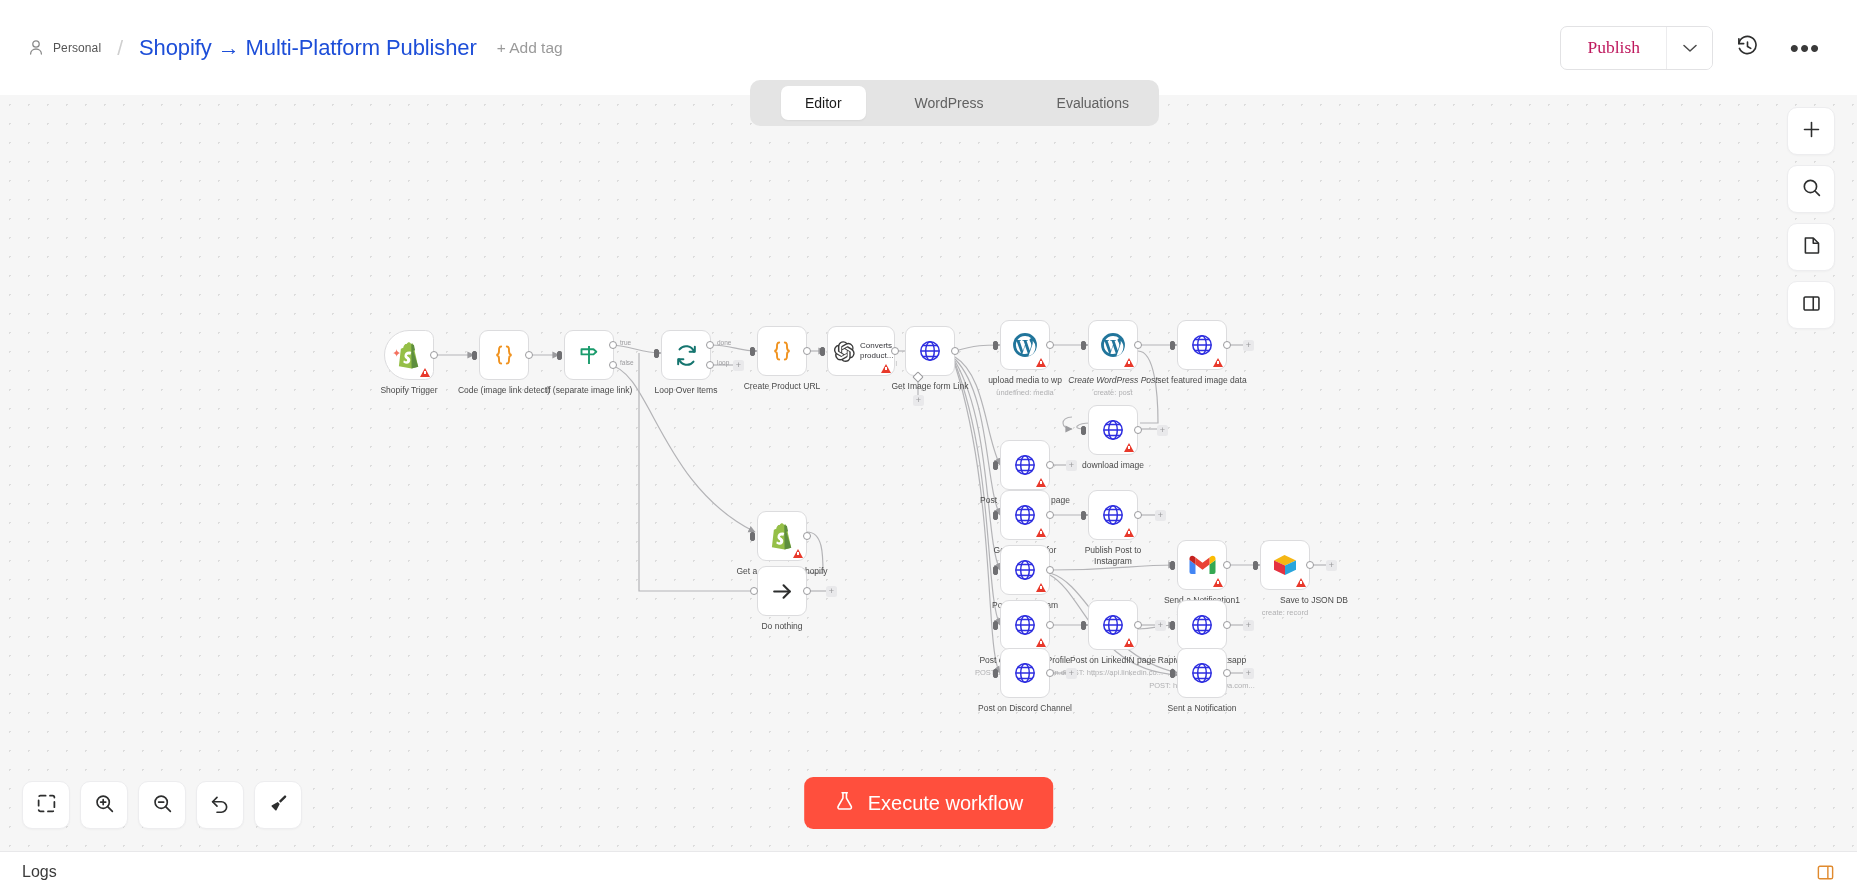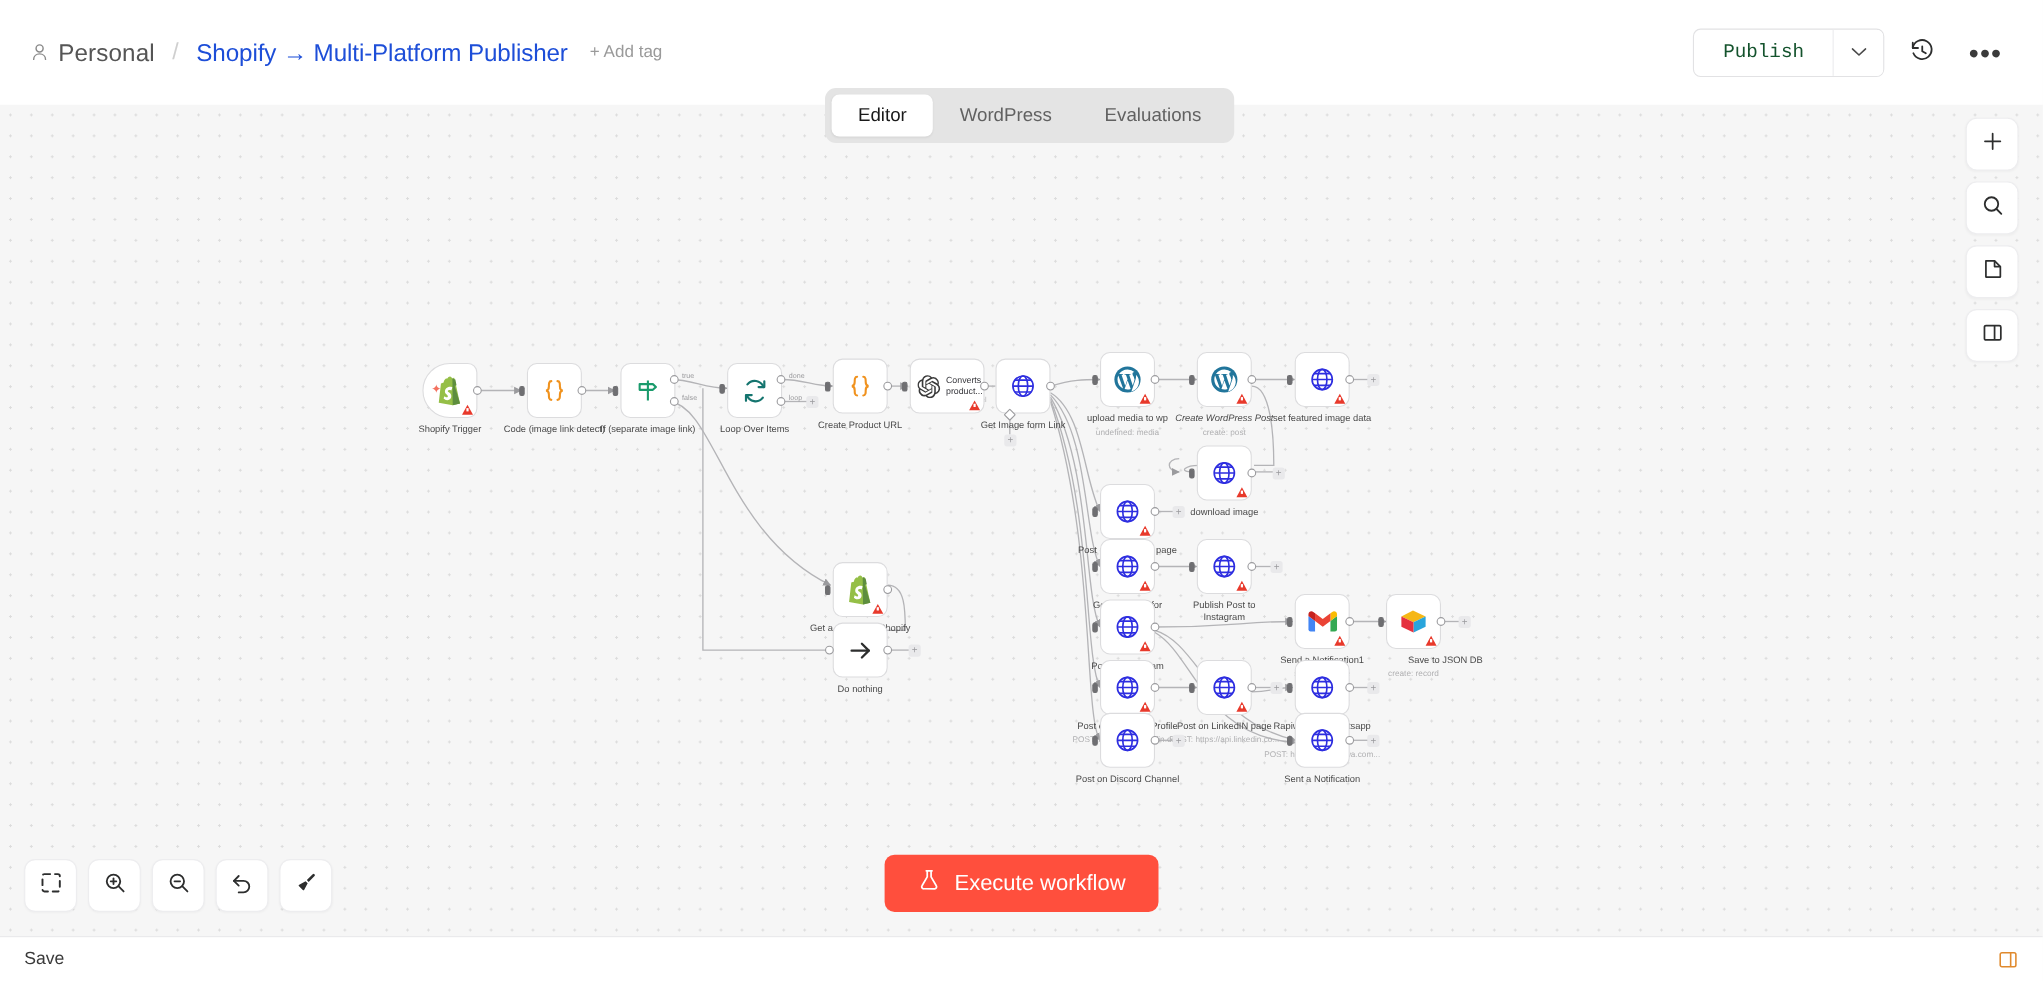--- a/index.html
+++ b/index.html
@@ -15,56 +15,56 @@
   #header {
     position:absolute; top:0; left:0; width:1857px; height:95px;
     background:#ffffff;
     display:flex; align-items:center;
     padding:0 28px;
     z-index:30;
   }
   .bc { display:flex; align-items:center; gap:0; }
   .bc-person { display:flex; align-items:center; gap:9px; }
   .person-icon { width:16px; height:17px; display:block; }
-  .bc-owner { font-size:22px; color:#555; letter-spacing:.1px; }
+  .bc-owner { font-size:12px; color:#555; letter-spacing:.1px; }
   .bc-sep { color:#cfcfcf; font-size:21px; margin:0 16px; font-weight:300; }
   .bc-title { font-size:22px; color:#1d4ed8; letter-spacing:-.1px; }
   .add-tag { font-size:15.5px; color:#9a9a9a; margin-left:20px; cursor:pointer; }
 
   .hdr-right { margin-left:auto; display:flex; align-items:center; gap:0; }
   .publish-group {
     display:flex; align-items:center;
     border:1px solid #e2e2e4; border-radius:7px; overflow:hidden;
     background:#fff; height:44px;
   }
   .publish-btn {
     padding:0 26px; height:100%; display:flex; align-items:center;
-    font-size:17.5px; color:#14532d; background:transparent;
-    border:none; cursor:pointer; font-family:Liberation Mono, monospace;
+    font-size:17.5px; color:#be185d; background:transparent;
+    border:none; cursor:pointer; font-family:Liberation Serif, serif;
   }
   .publish-caret {
     width:46px; height:100%; display:flex; align-items:center; justify-content:center;
     border-left:1px solid #ececee; cursor:pointer; background:#fff;
   }
   .hdr-icon-btn {
     width:48px; height:44px; display:flex; align-items:center; justify-content:center;
     background:transparent; border:none; cursor:pointer; margin-left:10px;
   }
   .dots { font-size:26px; color:#3a3a3a; line-height:10px; letter-spacing:1px; }
 
   
   #tabs {
     position:absolute; top:80px; left:750px;
     display:flex; align-items:center;
     background:#e4e4e4; border-radius:10px;
     padding:6px; gap:0; z-index:40;
   }
   .tab {
-    padding:9px 24px; font-size:17px; border-radius:7px;
-    color:#616161; cursor:pointer; white-space:nowrap;
+    padding:9px 24px; font-size:14px; border-radius:7px;
+    color:#616161; cursor:pointer; white-space:nowrap;margin-left:25px;
   }
   .tab.active { background:#ffffff; color:#1a1a1a; box-shadow:0 1px 2px rgba(0,0,0,.06); }
 
   
   #canvas {
     position:absolute; top:95px; left:0; width:1857px; height:756px;
     background-color:#f6f6f6;
     background-image:radial-gradient(#dcdcdc 1px, transparent 1px);
     background-size:19px 19px;
     overflow:hidden;
@@ -701,20 +701,20 @@
         <svg width="21" height="21" viewBox="0 0 24 24" fill="none" stroke="#2d2e2e" stroke-width="1.8" stroke-linejoin="round">
             <rect x="3.5" y="4.5" width="17" height="15" rx="1.5"></rect>
             <line x1="14" y1="4.5" x2="14" y2="19.5"></line>
           </svg>
       </span>
     </div>
   </div>
 </div>
 
 <div id="logs-bar">
-  <span id="logs-label">Save</span>
+  <span id="logs-label">Logs</span>
   <span id="logs-expand">
     <svg width="19" height="19" viewBox="0 0 24 24" fill="none" stroke="#e08a2e" stroke-width="1.8" stroke-linejoin="round">
       <rect x="3" y="4" width="18" height="16" rx="2"></rect>
         <line x1="15" y1="4" x2="15" y2="20"></line>
     </svg>
   </span>
 </div>
 
 </body></html>

